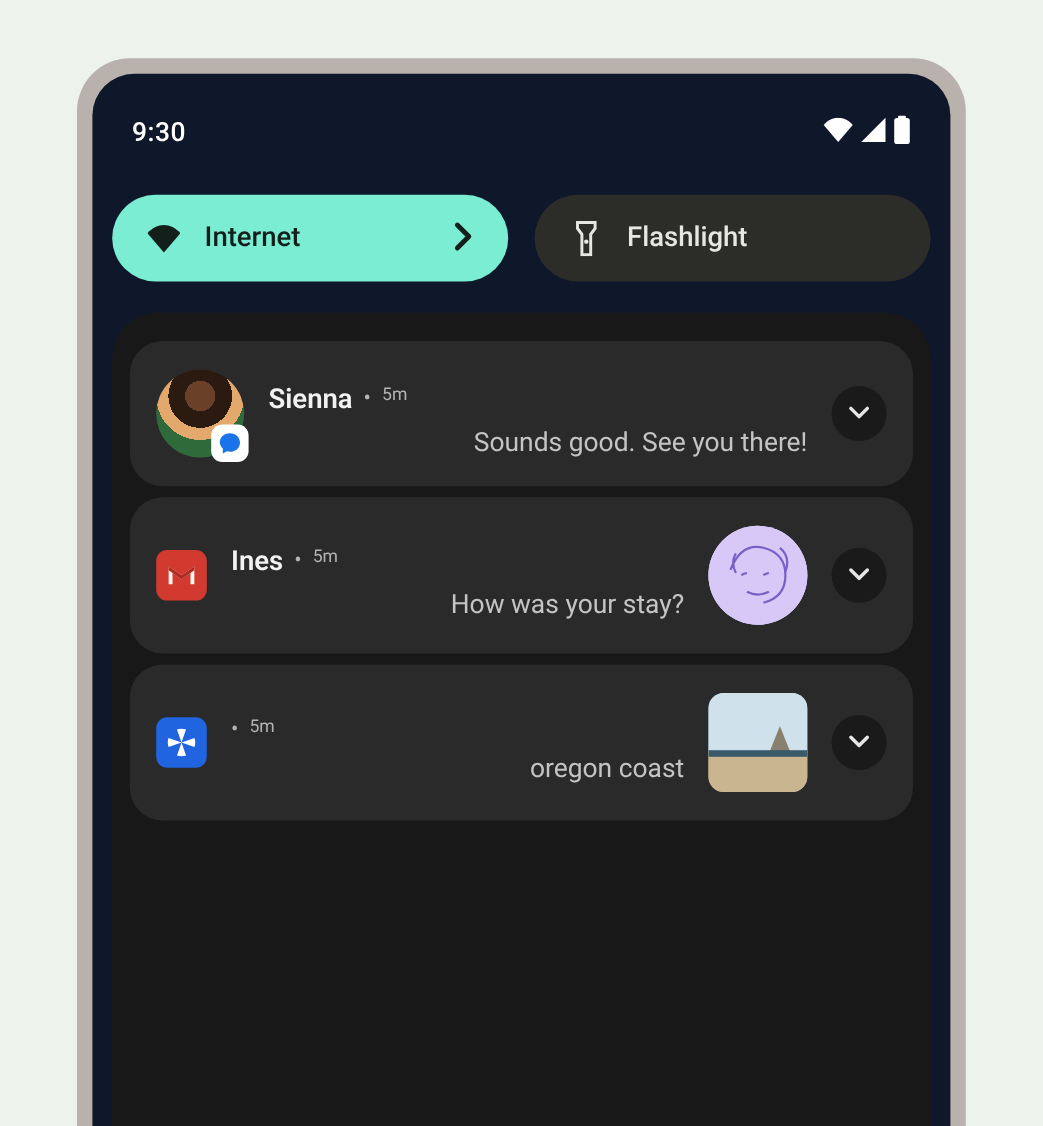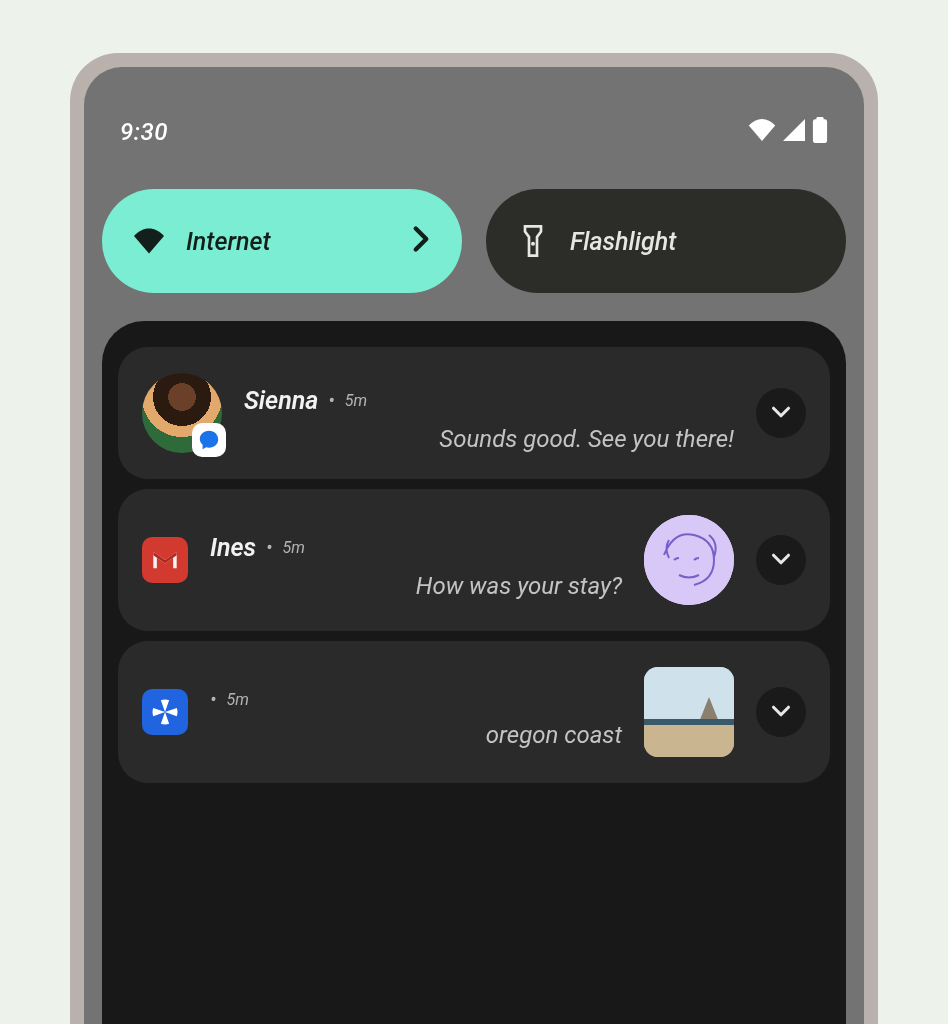--- a/index.html
+++ b/index.html
@@ -13,26 +13,25 @@
   }
   .device-frame {
     width: 808px;
     background: #b9b1ab;
     border-radius: 48px 48px 0 0;
     padding: 14px 14px 0 14px;
     overflow: hidden;
   }
   .screen {
     width: 100%;
-    background: #737373;
+    background: #0f172a;
     border-radius: 38px 38px 0 0;
-    padding: 16px 18px;
+    padding: 4px 18px;
     overflow: hidden;
     height: 100%;
-    font-style: italic;
   }
   .status-bar {
     display: flex;
     justify-content: space-between;
     align-items: center;
     padding: 34px 18px 28px 18px;
     color: #fff;
   }
   .status-time {
     font-size: 24px;
@@ -47,21 +46,21 @@
   .qs-grid {
     display: grid;
     grid-template-columns: 1fr 1fr;
     gap: 24px;
     padding: 14px 0 28px 0;
   }
   .qs-tile {
     display: flex;
     align-items: center;
     gap: 22px;
-    height: 104px;
+    height: 79px;
     border-radius: 52px;
     padding: 0 32px;
     background: #2c2c29;
     color: #e6e6e4;
     cursor: pointer;
     position: relative;
   }
   .qs-tile.active {
     background: #7bedd3;
     color: #131f1b;
@@ -92,21 +91,21 @@
     flex-shrink: 0;
     position: relative;
     background: #333;
   }
   .notif-app-icon {
     width: 46px; height: 46px; border-radius: 10px;
     flex-shrink: 0;
     display:flex; align-items:center; justify-content:center;
   }
   .notif-body { flex: 1; min-width: 0; }
-  .notif-title-row { display: flex; align-items: center; gap: 10px; margin-top: 12px; }
+  .notif-title-row { display: flex; align-items: flex-start; gap: 10px; margin-top: 12px; }
   .notif-title { color: #f2f2f2; font-size: 25px; font-weight: 600; }
   .notif-dot { color: #b4b4b4; font-size: 20px; }
   .notif-time { color: #b4b4b4; font-size: 16px; font-weight: 400; }
   .notif-text { color: #c4c4c4; font-size: 24px; margin-top: 10px; text-align: right; }
   .notif-thumb {
     width: 90px; height: 90px; border-radius: 45px;
     flex-shrink: 0; background: #d7c8f7;
   }
   .notif-thumb.square { border-radius: 14px; background: linear-gradient(#a7c5d8 60%, #cbb999 60%); position:relative; }
   .expand-btn {

